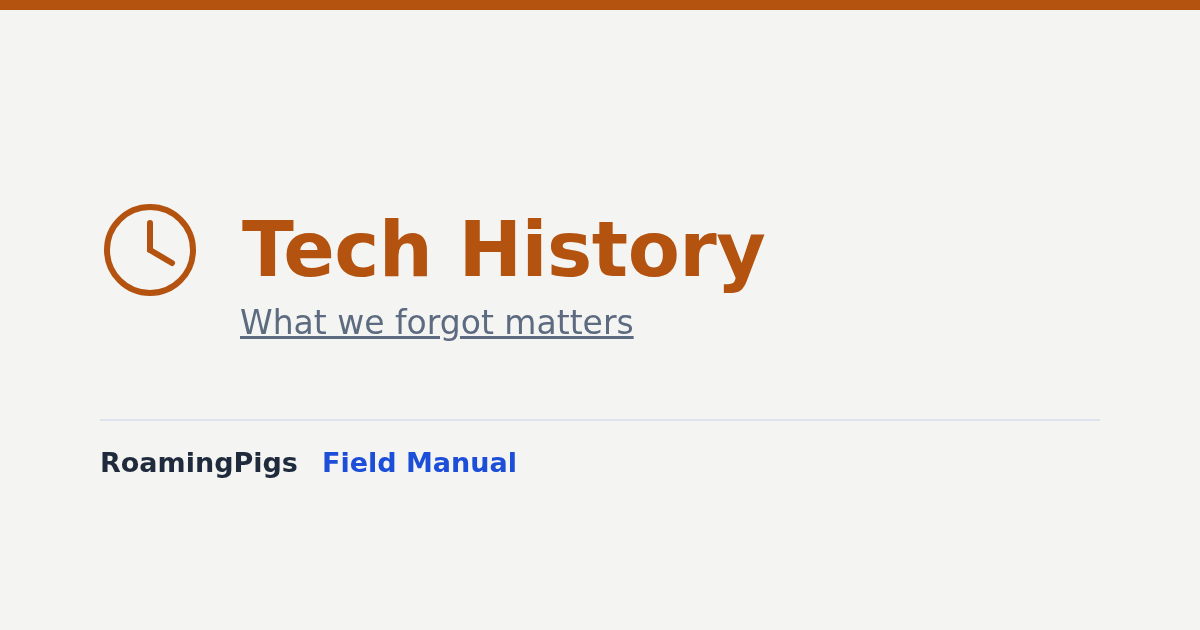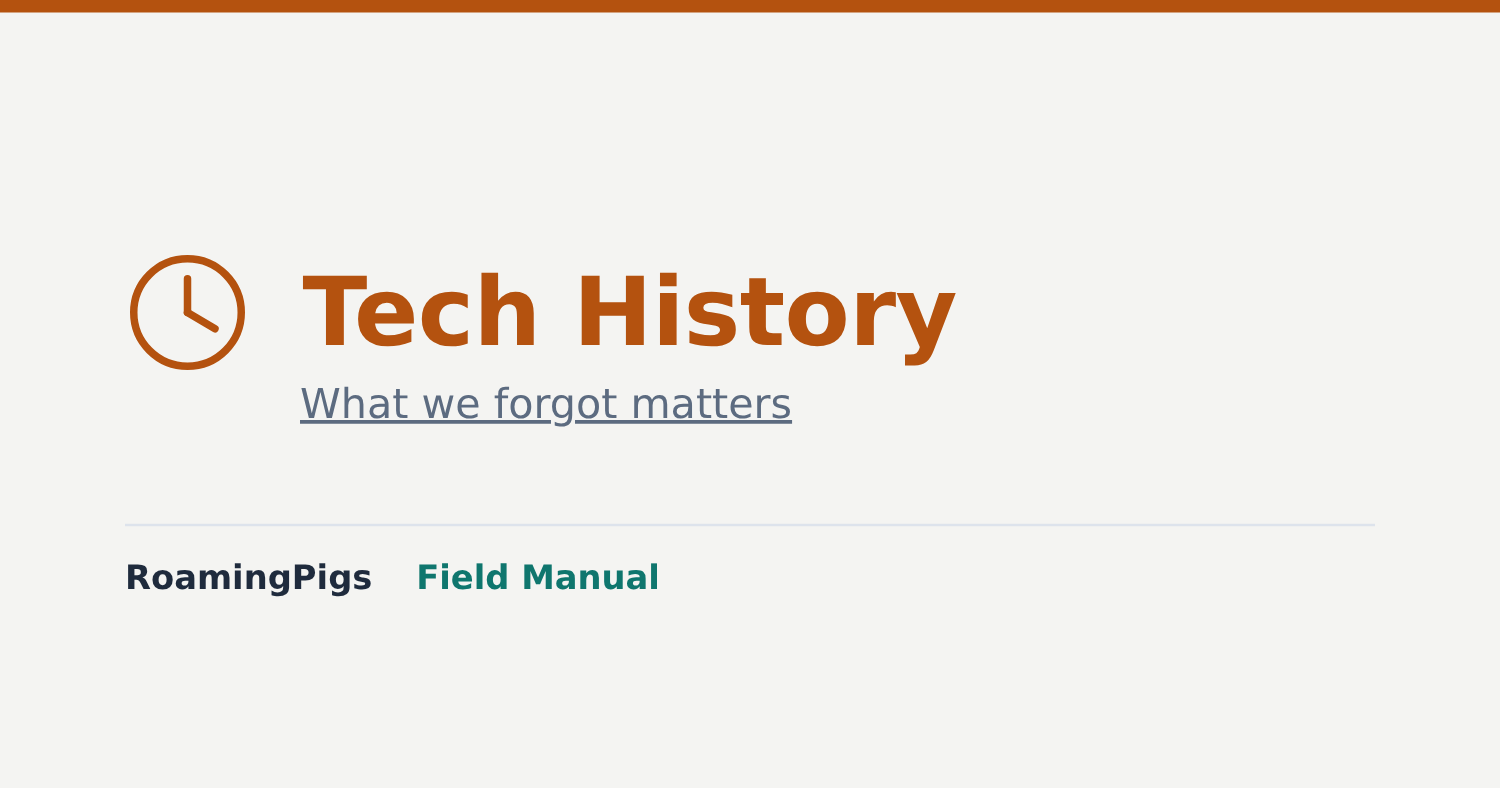--- a/index.html
+++ b/index.html
@@ -90,37 +90,37 @@
     background: #dde3ec;
   }
 
   
   #footer-row {
     position: absolute;
     left: 100px;
     top: 449px;
     display: flex;
     align-items: baseline;
-    gap: 35px;
+    gap: 24px;
     white-space: nowrap;
   }
 
   .footer-item {
     font-size: 27px;
     font-weight: bold;
     line-height: 1;
     font-family: "DejaVu Sans", sans-serif;
   }
 
   #footer-author {
     color: #1f2b3d;
   }
 
   #footer-section {
-    color: #0f766e;
+    color: #1d4ed8;
   }
 </style>
 </head>
 <body>
 
 <div id="card">
 
   <div id="accent-bar"></div>
 
   <div id="content">

